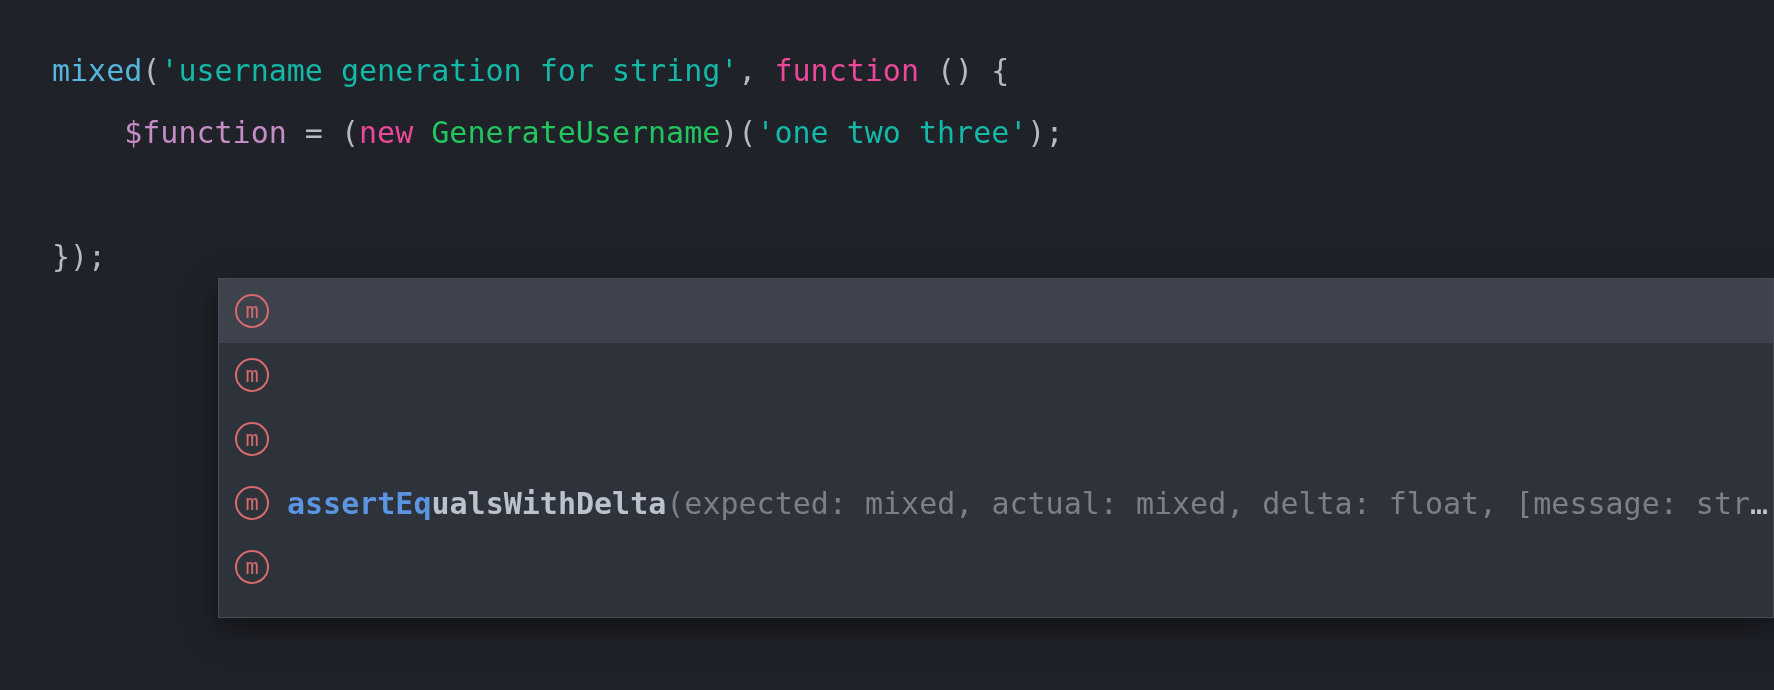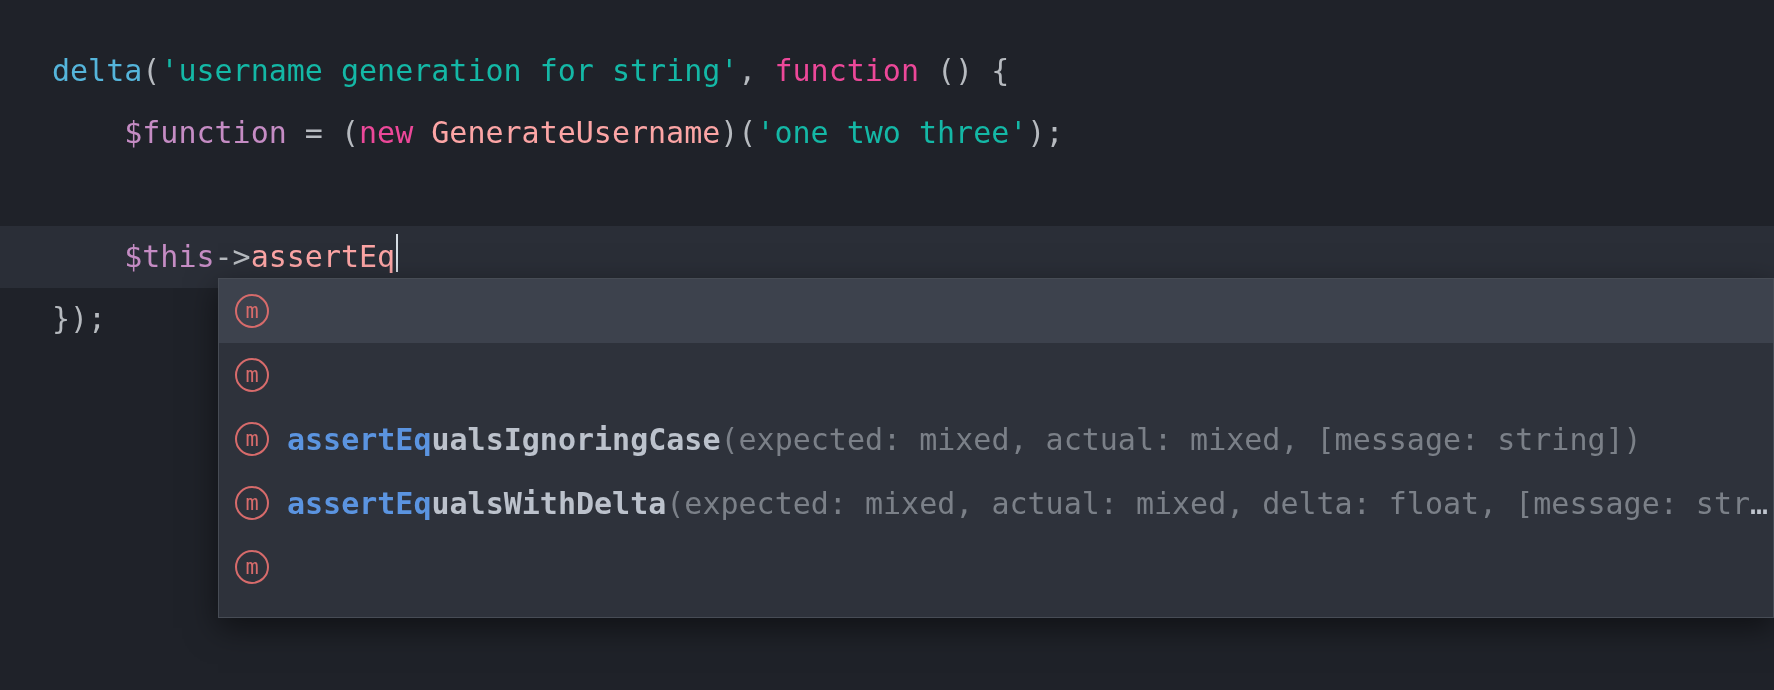--- a/index.html
+++ b/index.html
@@ -26,21 +26,21 @@
   }
   .line.active {
     background: #2a2e37;
   }
   .tok-fn   { color: #55b5db; }
   .tok-punc { color: #b6babf; }
   .tok-str  { color: #14b8a6; }
   .tok-kw   { color: #ec4899; }
   .tok-var  { color: #c58cc4; }
   .tok-op   { color: #b6babf; }
-  .tok-id   { color: #fca5a5; }
+  .tok-id   { color: #22c55e; }
 
   .cursor {
     display: inline-block;
     width: 2px;
     height: 38px;
     background: #d6dde4;
     vertical-align: -5px;
     margin-left: 1px;
   }
 
@@ -88,40 +88,38 @@
   }
   .seg-match-typed { color: #5b94e0; font-weight: 600; }
   .seg-match-rest  { color: #bcc2cc; font-weight: 600; }
   .seg-params      { color: #7b8088; }
 </style>
 </head>
 <body>
 
 <div class="editor">
 
-  <div class="line"><span class="tok-fn">delta</span><span class="tok-punc">(</span><span class="tok-str">'username generation for string'</span><span class="tok-punc">, </span><span class="tok-kw">function</span><span> </span><span class="tok-punc">()</span><span> </span><span class="tok-punc">{</span></div>
+  <div class="line"><span class="tok-fn">mixed</span><span class="tok-punc">(</span><span class="tok-str">'username generation for string'</span><span class="tok-punc">, </span><span class="tok-kw">function</span><span> </span><span class="tok-punc">()</span><span> </span><span class="tok-punc">{</span></div>
 
   <div class="line"><span>    </span><span class="tok-var">$function</span><span class="tok-op"> = </span><span class="tok-punc">(</span><span class="tok-kw">new</span><span> </span><span class="tok-id">GenerateUsername</span><span class="tok-punc">)</span><span class="tok-punc">(</span><span class="tok-str">'one two three'</span><span class="tok-punc">)</span><span class="tok-punc">;</span></div>
 
   <div class="line"><span> </span></div>
 
-  <div class="line active"><span>    </span><span class="tok-var">$this</span><span class="tok-op">-&gt;</span><span class="tok-id">assertEq</span><span class="cursor"></span></div>
 
   <div class="line"><span class="tok-punc">});</span></div>
 
   <div class="popup" id="ac-popup">
       <div class="popup-row selected">
         <div class="m-icon">m</div>
       </div>
       <div class="popup-row">
         <div class="m-icon">m</div>
       </div>
       <div class="popup-row">
         <div class="m-icon">m</div>
-        <div class="popup-text"><span class="seg-match-typed">assertEq</span><span class="seg-match-rest">ualsIgnoringCase</span><span class="seg-params">(expected: mixed, actual: mixed, [message: string])</span></div>
       </div>
       <div class="popup-row">
         <div class="m-icon">m</div>
         <div class="popup-text"><span class="seg-match-typed">assertEq</span><span class="seg-match-rest">ualsWithDelta</span><span class="seg-params">(expected: mixed, actual: mixed, delta: float, [message: string])</span></div>
       </div>
       <div class="popup-row">
         <div class="m-icon">m</div>
       </div>
     </div>
 

